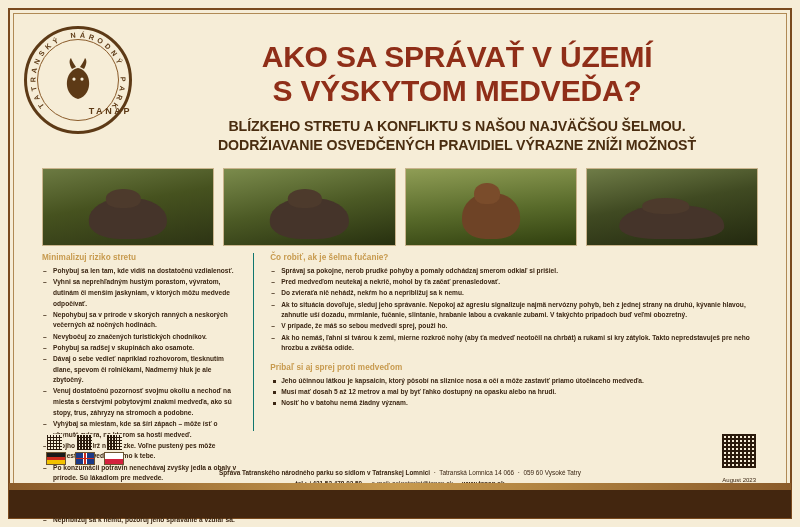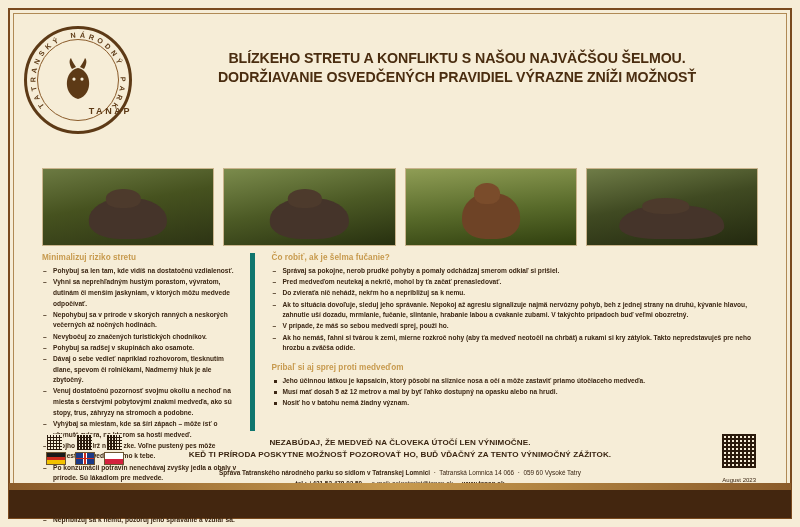--- a/index.html
+++ b/index.html
@@ -176,21 +176,21 @@
     height: 178px;
     display: flex;
     gap: 0;
   }
   .col {
     box-sizing: border-box;
   }
   .col-left {
     width: 372px;
     padding-right: 14px;
-    border-right: 5px solid #0f766e;
+    border-right: 1px solid #0f766e;
   }
   .col-right {
     flex: 1 1 auto;
     padding-left: 16px;
   }
 
   .sec-title {
     color: #c79a4e;
     font-weight: bold;
     font-size: 8.2px;
@@ -386,20 +386,24 @@
         <span style="transform: rotate(-12.619deg) translate(45px) rotate(90deg) translate(-50%, -50%);"> </span>
         <span style="transform: rotate(-0.714286deg) translate(45px) rotate(90deg) translate(-50%, -50%);">P</span>
         <span style="transform: rotate(11.1905deg) translate(45px) rotate(90deg) translate(-50%, -50%);">A</span>
         <span style="transform: rotate(23.0952deg) translate(45px) rotate(90deg) translate(-50%, -50%);">R</span>
         <span style="transform: rotate(35deg) translate(45px) rotate(90deg) translate(-50%, -50%);">K</span>
       </div>
     <div class="logo-bottom-text">TANAP</div>
   </div>
 
   <div class="head-block">
+    <div class="title">
+      <div>AKO SA SPRÁVAŤ V ÚZEMÍ</div>
+      <div>S VÝSKYTOM MEDVEĎA?</div>
+    </div>
     <div class="subtitle">
       <div>BLÍZKEHO STRETU A KONFLIKTU S NAŠOU NAJVÄČŠOU ŠELMOU.</div>
       <div>DODRŽIAVANIE OSVEDČENÝCH PRAVIDIEL VÝRAZNE ZNÍŽI MOŽNOSŤ</div>
     </div>
   </div>
 
   <div class="photos">
     <div class="photo ph1">
         <div class="bear"></div>
       </div>
@@ -461,24 +465,20 @@
     <div class="qr"></div>
     <div class="qr"></div>
   </div>
   <div class="flags">
     <div class="flag flag-de"></div>
     <div class="flag flag-uk"></div>
     <div class="flag flag-pl"></div>
   </div>
   <div class="qr-big"></div>
 
-  <div class="foot-note">
-    <div>NEZABÚDAJ, ŽE MEDVEĎ NA ČLOVEKA ÚTOČÍ LEN VÝNIMOČNE.</div>
-    <div>KEĎ TI PRÍRODA POSKYTNE MOŽNOSŤ POZOROVAŤ HO, BUĎ VĎAČNÝ ZA TENTO VÝNIMOČNÝ ZÁŽITOK.</div>
-  </div>
 
   <div class="foot-contact">
     <div>
       <b>Správa Tatranského národného parku so sídlom v Tatranskej Lomnici</b>
       <span> &nbsp;·&nbsp; </span>
       <span>Tatranská Lomnica 14 066</span>
       <span> &nbsp;·&nbsp; </span>
       <span>059 60 Vysoké Tatry</span>
     </div>
     <div>

